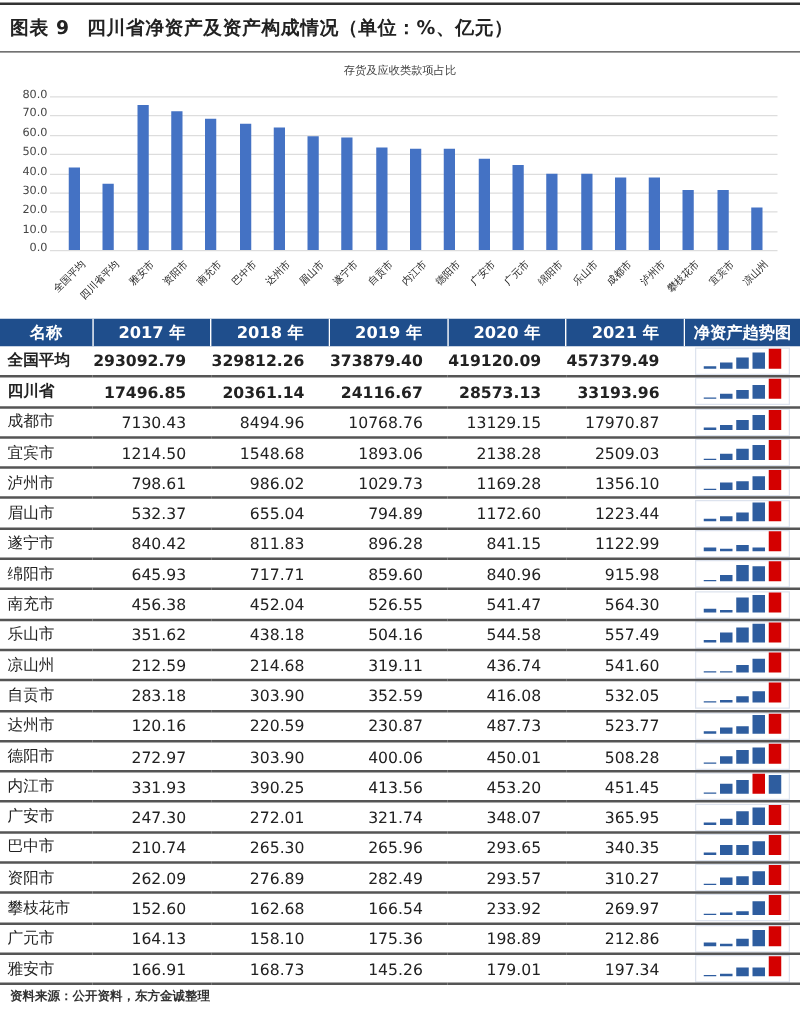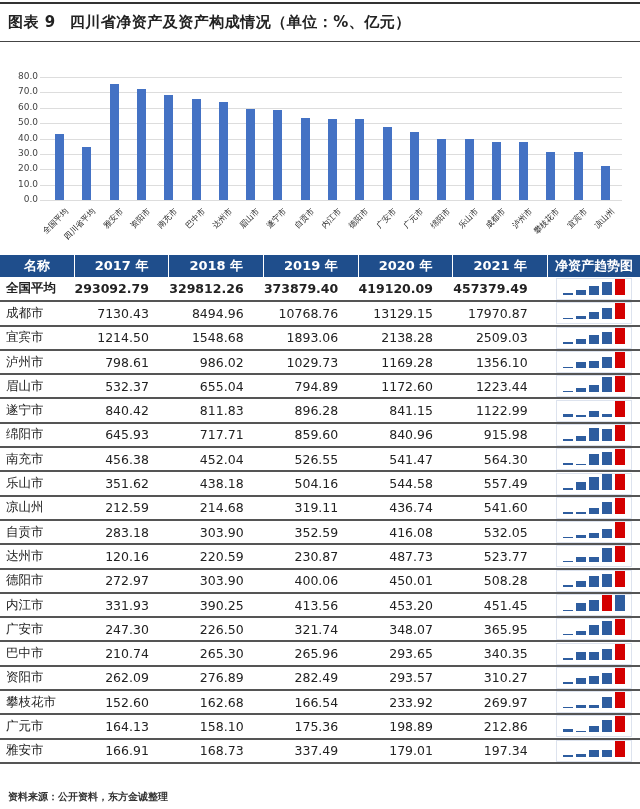--- a/index.html
+++ b/index.html
@@ -30,20 +30,21 @@
 </head>
 <body>
 
 <div class="rule-top"></div>
 <div class="title">
   <span class="num">图表 9</span><span>四川省净资产及资产构成情况（单位：%、亿元）</span>
 </div>
 <div class="rule-mid"></div>
 
 <div class="chart" id="chart">
+  <div class="chart-title">存货及应收类款项占比</div>
 <div class="grid" style="top: 156px;"></div>
     <div class="ytick" style="top: 150px;">0.0</div>
     <div class="grid" style="top: 140.625px;"></div>
     <div class="ytick" style="top: 134.625px;">10.0</div>
     <div class="grid" style="top: 125.25px;"></div>
     <div class="ytick" style="top: 119.25px;">20.0</div>
     <div class="grid" style="top: 109.875px;"></div>
     <div class="ytick" style="top: 103.875px;">30.0</div>
     <div class="grid" style="top: 94.5px;"></div>
     <div class="ytick" style="top: 88.5px;">40.0</div>
@@ -122,20 +123,37 @@
         <td class="spark">
           <div class="spark-box">
             <div class="spark-bar" style="height: 1.5px; background: rgb(46, 93, 159);"></div>
             <div class="spark-bar" style="height: 4.74087px; background: rgb(46, 93, 159);"></div>
             <div class="spark-bar" style="height: 8.63025px; background: rgb(46, 93, 159);"></div>
             <div class="spark-bar" style="height: 12.6232px; background: rgb(46, 93, 159);"></div>
             <div class="spark-bar max" style="height: 16px; background: rgb(212, 0, 0);"></div>
           </div>
         </td>
       </tr>
+      <tr class="bold">
+        <td class="name">四川省</td>
+        <td class="val">17496.85</td>
+        <td class="val">20361.14</td>
+        <td class="val">24116.67</td>
+        <td class="val">28573.13</td>
+        <td class="val">33193.96</td>
+        <td class="spark">
+          <div class="spark-box">
+            <div class="spark-bar" style="height: 1.5px; background: rgb(46, 93, 159);"></div>
+            <div class="spark-bar" style="height: 4.14585px; background: rgb(46, 93, 159);"></div>
+            <div class="spark-bar" style="height: 7.61497px; background: rgb(46, 93, 159);"></div>
+            <div class="spark-bar" style="height: 11.7316px; background: rgb(46, 93, 159);"></div>
+            <div class="spark-bar max" style="height: 16px; background: rgb(212, 0, 0);"></div>
+          </div>
+        </td>
+      </tr>
       <tr>
         <td class="name">成都市</td>
         <td class="val">7130.43</td>
         <td class="val">8494.96</td>
         <td class="val">10768.76</td>
         <td class="val">13129.15</td>
         <td class="val">17970.87</td>
         <td class="spark">
           <div class="spark-box">
             <div class="spark-bar" style="height: 1.5px; background: rgb(46, 93, 159);"></div>
@@ -346,21 +364,21 @@
             <div class="spark-bar" style="height: 8.4732px; background: rgb(46, 93, 159);"></div>
             <div class="spark-bar" style="height: 11.2603px; background: rgb(46, 93, 159);"></div>
             <div class="spark-bar max" style="height: 16px; background: rgb(212, 0, 0);"></div>
             <div class="spark-bar" style="height: 15.7908px; background: rgb(46, 93, 159);"></div>
           </div>
         </td>
       </tr>
       <tr>
         <td class="name">广安市</td>
         <td class="val">247.30</td>
-        <td class="val">226.50</td>
+        <td class="val">272.01</td>
         <td class="val">321.74</td>
         <td class="val">348.07</td>
         <td class="val">365.95</td>
         <td class="spark">
           <div class="spark-box">
             <div class="spark-bar" style="height: 1.5px; background: rgb(46, 93, 159);"></div>
             <div class="spark-bar" style="height: 4.51976px; background: rgb(46, 93, 159);"></div>
             <div class="spark-bar" style="height: 10.5972px; background: rgb(46, 93, 159);"></div>
             <div class="spark-bar" style="height: 13.8149px; background: rgb(46, 93, 159);"></div>
             <div class="spark-bar max" style="height: 16px; background: rgb(212, 0, 0);"></div>
@@ -432,21 +450,21 @@
             <div class="spark-bar" style="height: 6.07031px; background: rgb(46, 93, 159);"></div>
             <div class="spark-bar" style="height: 12.3009px; background: rgb(46, 93, 159);"></div>
             <div class="spark-bar max" style="height: 16px; background: rgb(212, 0, 0);"></div>
           </div>
         </td>
       </tr>
       <tr>
         <td class="name">雅安市</td>
         <td class="val">166.91</td>
         <td class="val">168.73</td>
-        <td class="val">337.49</td>
+        <td class="val">145.26</td>
         <td class="val">179.01</td>
         <td class="val">197.34</td>
         <td class="spark">
           <div class="spark-box">
             <div class="spark-bar" style="height: 1.5px; background: rgb(46, 93, 159);"></div>
             <div class="spark-bar" style="height: 2.36724px; background: rgb(46, 93, 159);"></div>
             <div class="spark-bar" style="height: 7.21804px; background: rgb(46, 93, 159);"></div>
             <div class="spark-bar" style="height: 7.26569px; background: rgb(46, 93, 159);"></div>
             <div class="spark-bar max" style="height: 16px; background: rgb(212, 0, 0);"></div>
           </div>

